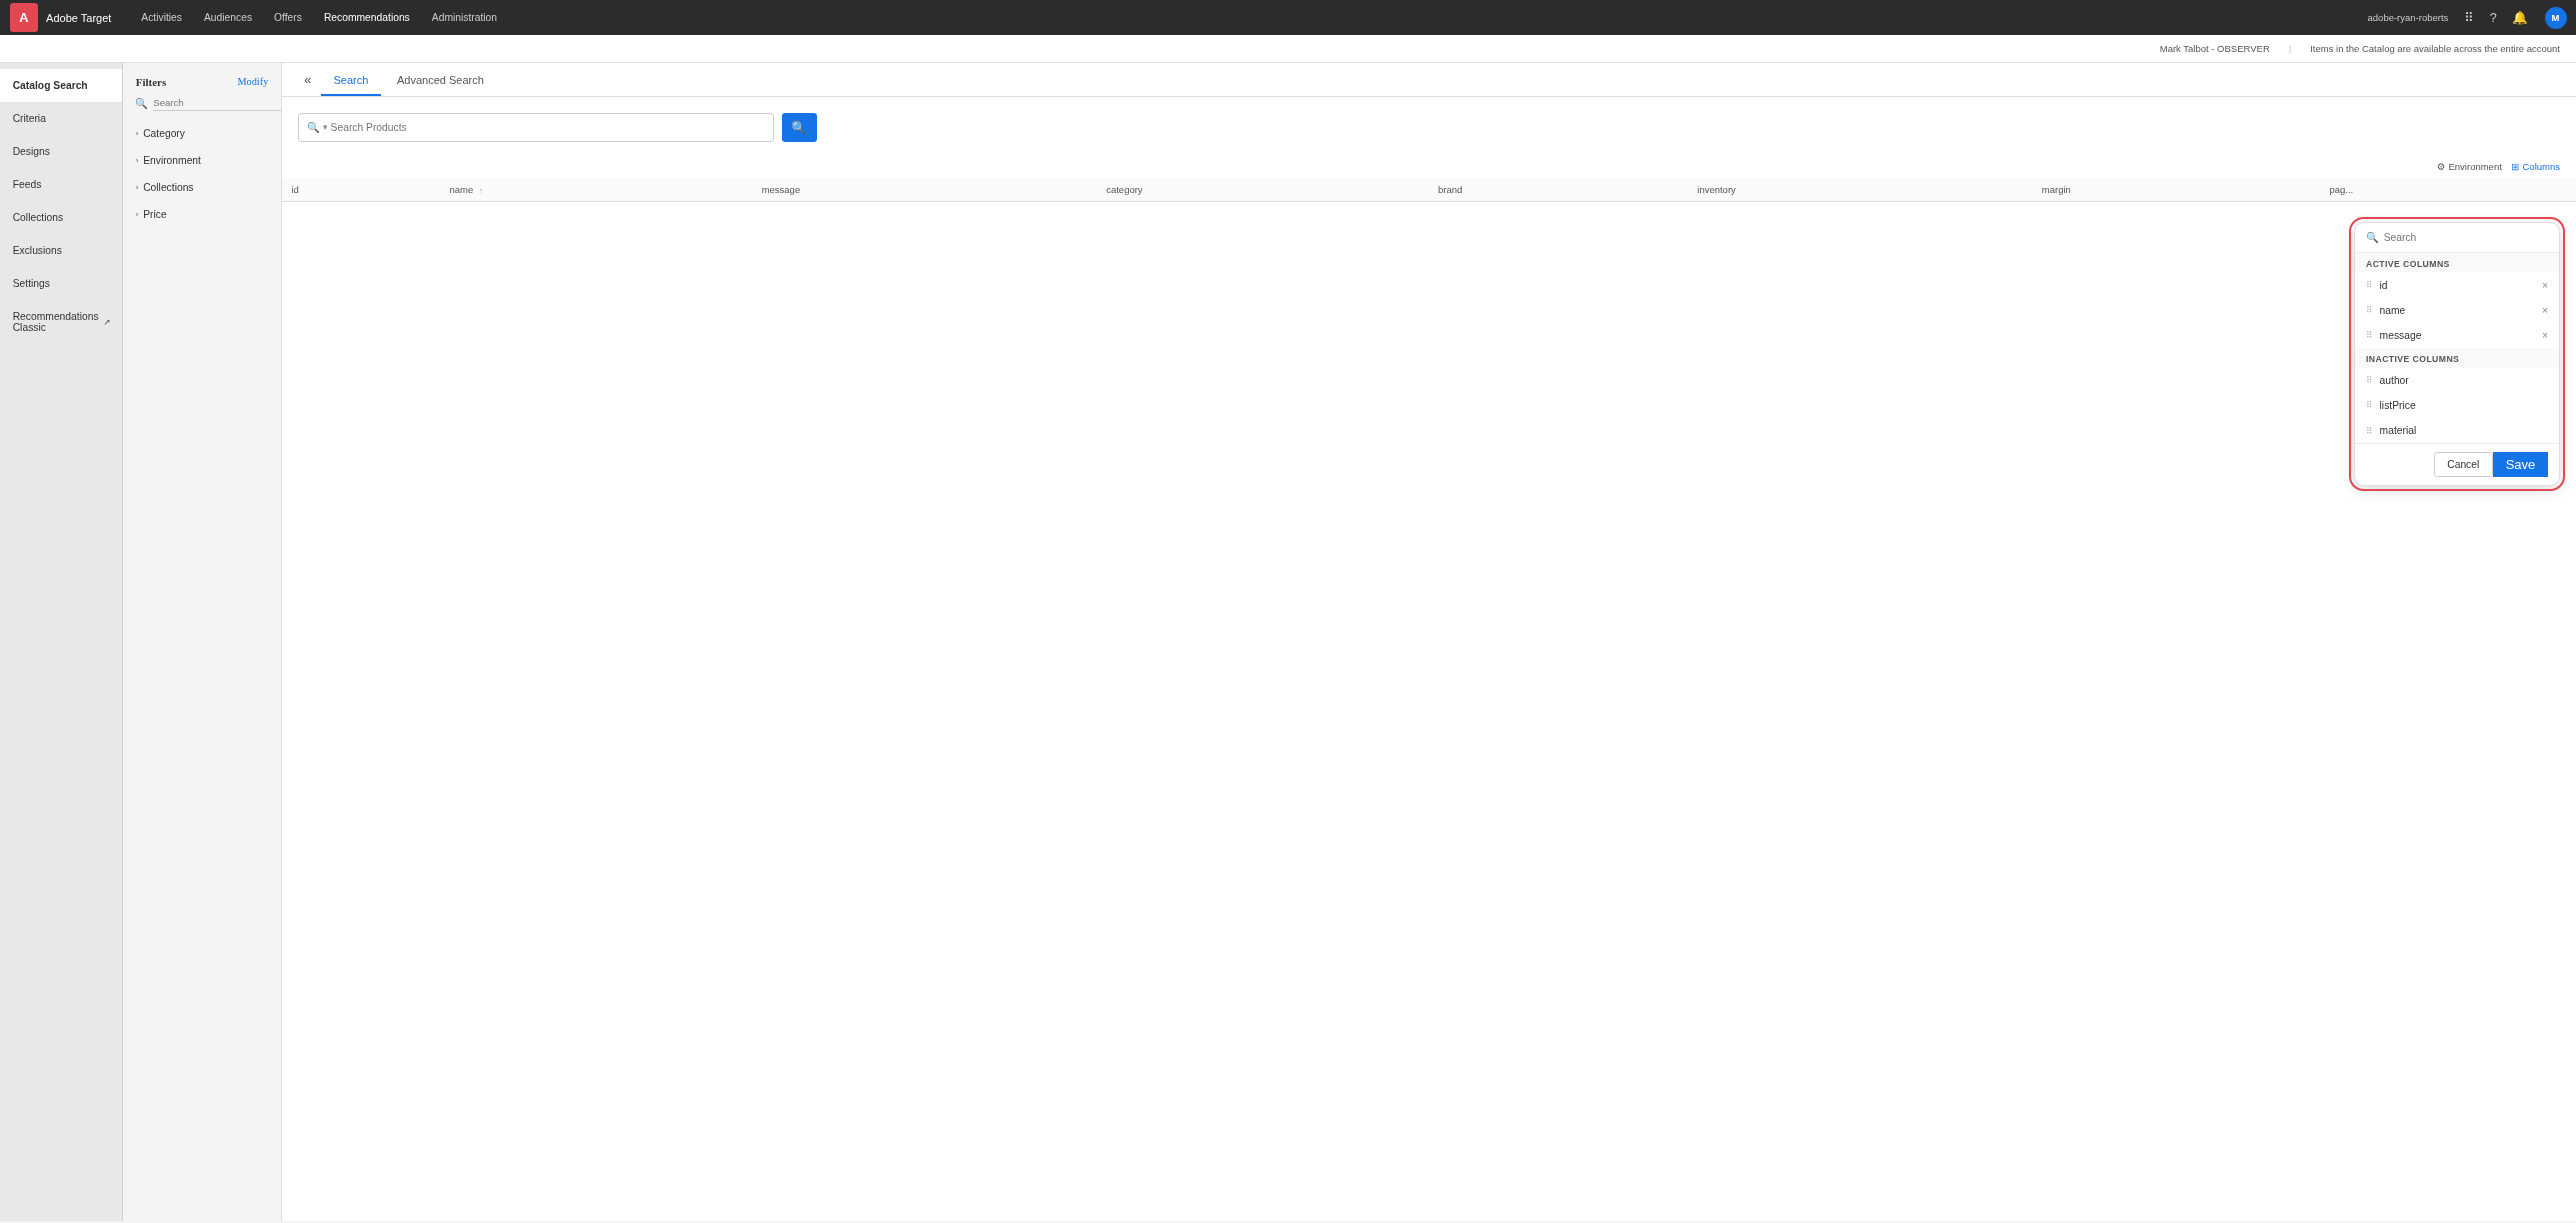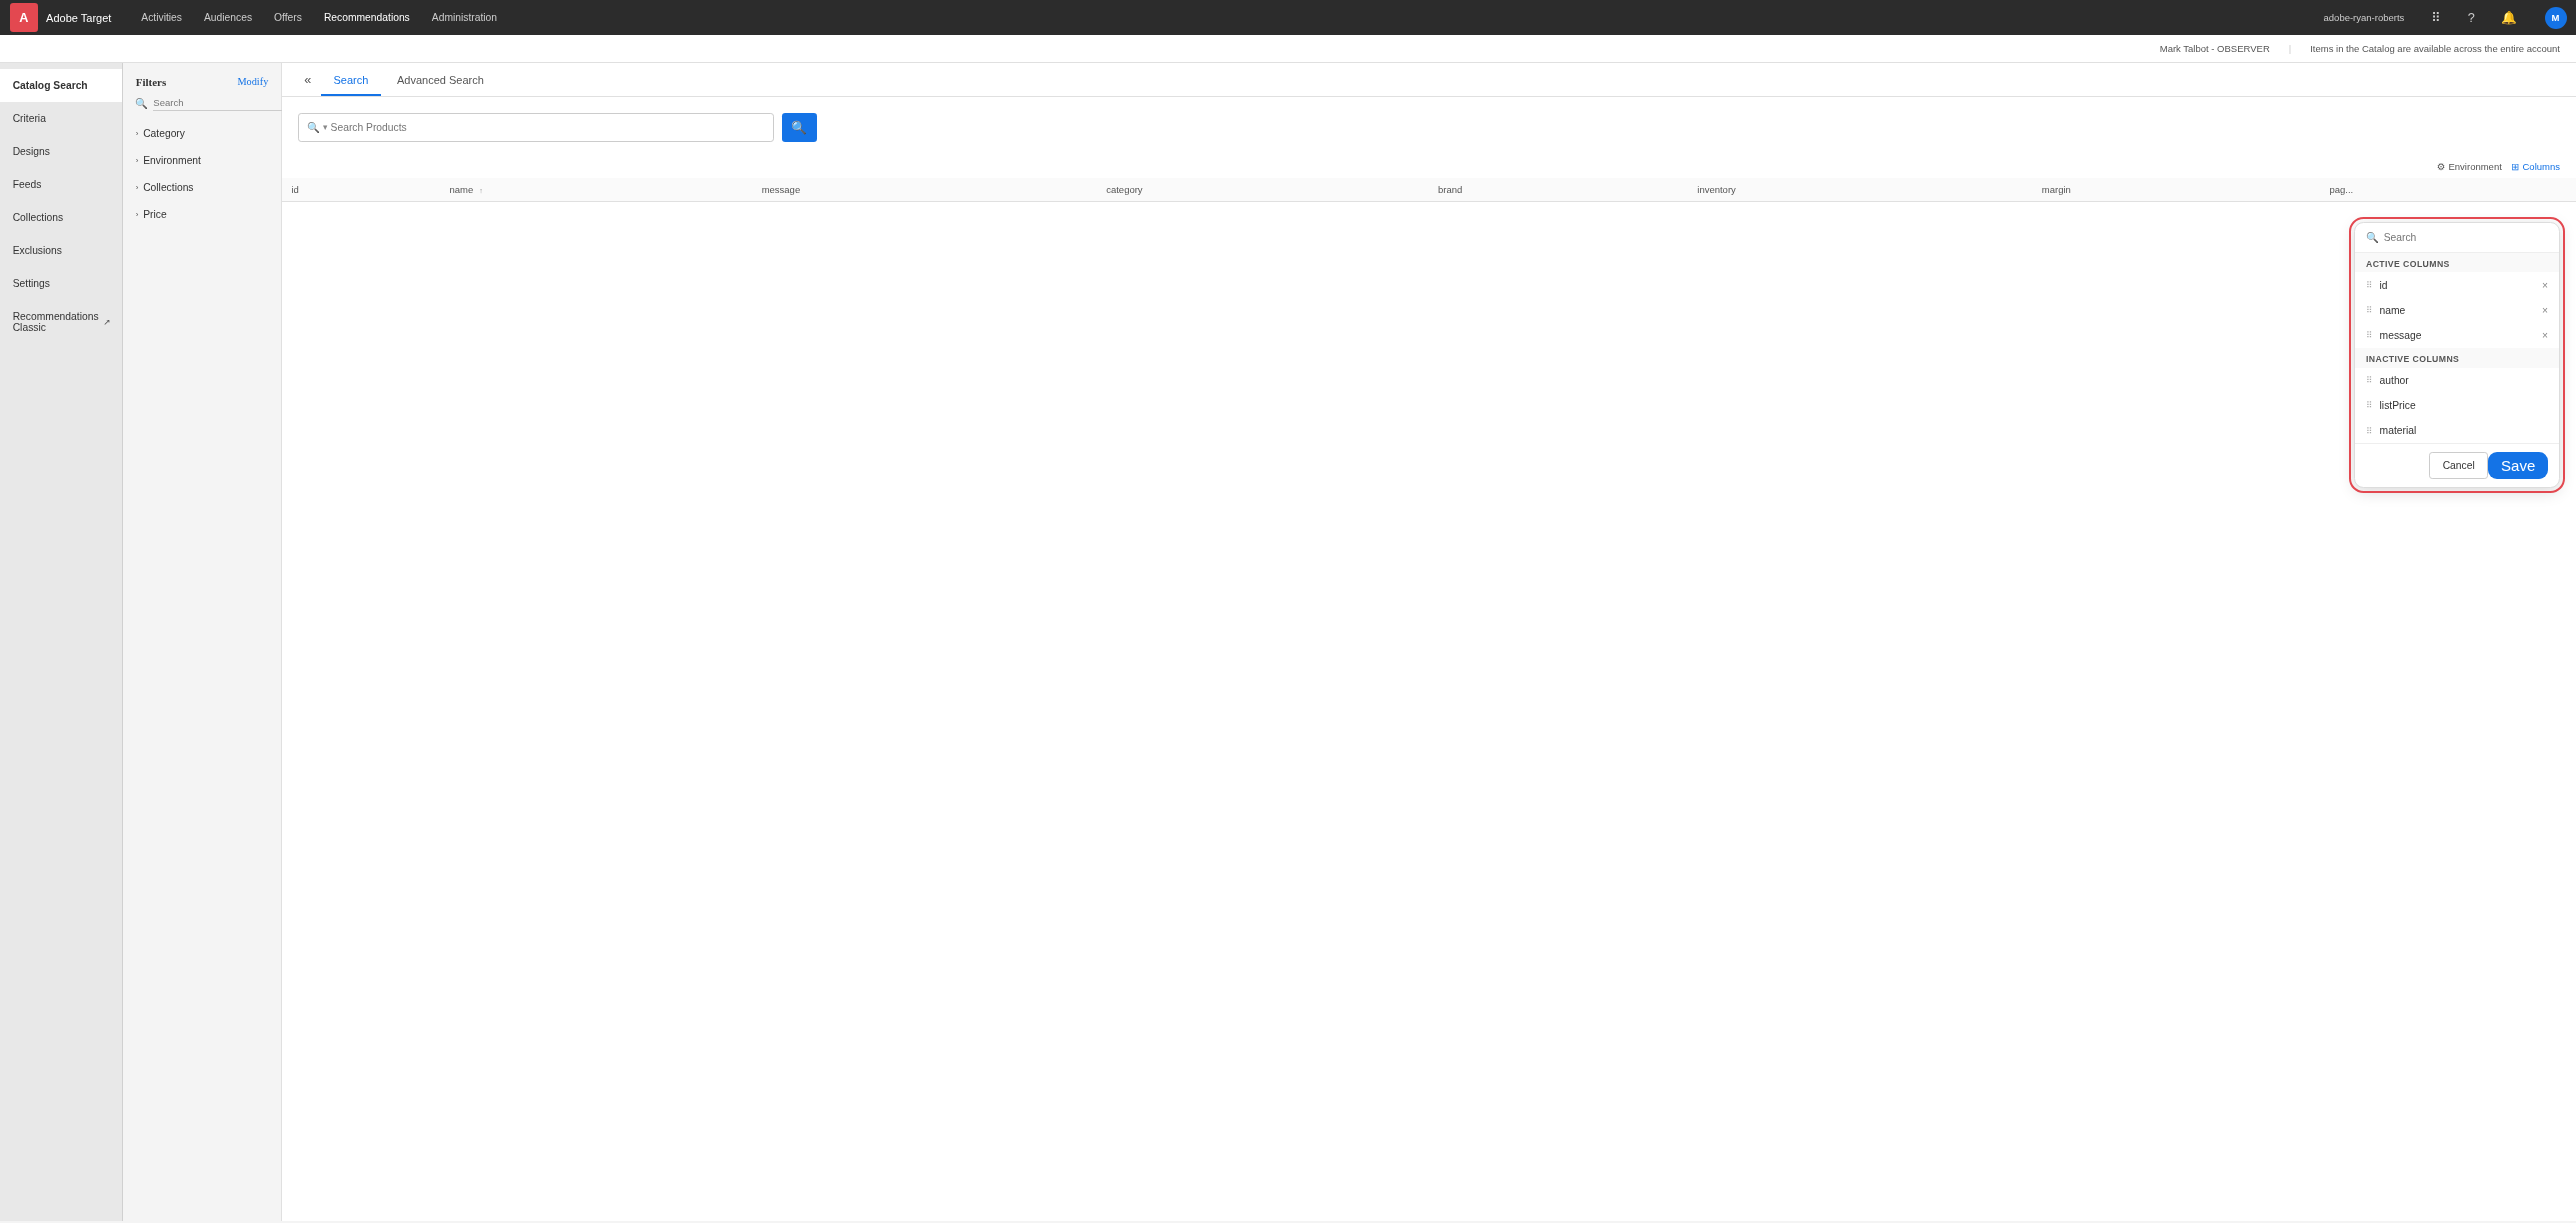--- a/index.html
+++ b/index.html
@@ -32,21 +32,21 @@
     .nav-item {
       color: #ccc;
       padding: 0 11px;
       height: 45px;
       display: flex;
       align-items: center;
       font-size: 10.3px;
       cursor: pointer;
     }
     .nav-item.active { color: #fff; border-bottom: 1.6px solid #fff; }
-    .nav-right { display: flex; align-items: center; gap: 27px; margin-left: auto; }
+    .nav-right { display: flex; align-items: center; gap: 16px; margin-left: auto; }
     .nav-username { color: #ccc; font-size: 9.5px; }
     .nav-icon { color: #ccc; font-size: 12.7px; cursor: pointer; }
     .nav-avatar {
       width: 22px; height: 22px; border-radius: 50%;
       background: #1473e6; display: flex; align-items: center; justify-content: center;
       color: #fff; font-size: 9.5px; font-weight: bold;
     }
 
     
     .info-bar {
@@ -338,23 +338,23 @@
       border: 0.8px solid #ccc;
       border-radius: 3.2px;
       cursor: pointer;
       font-size: 10.3px;
       color: #333;
     }
     .save-btn {
       padding: 4.8px 12.7px;
       background: #1473e6;
       border: none;
-      border-radius: 9px;
-      cursor: pointer;
-      font-size: 15px;
+      border-radius: 0;
+      cursor: pointer;
+      font-size: 13px;
       color: #fff;
       font-weight: 500;
     }
   </style>
 </head>
 <body>
 
 <nav class="top-nav">
   <div class="nav-logo">
     <span>A</span>

